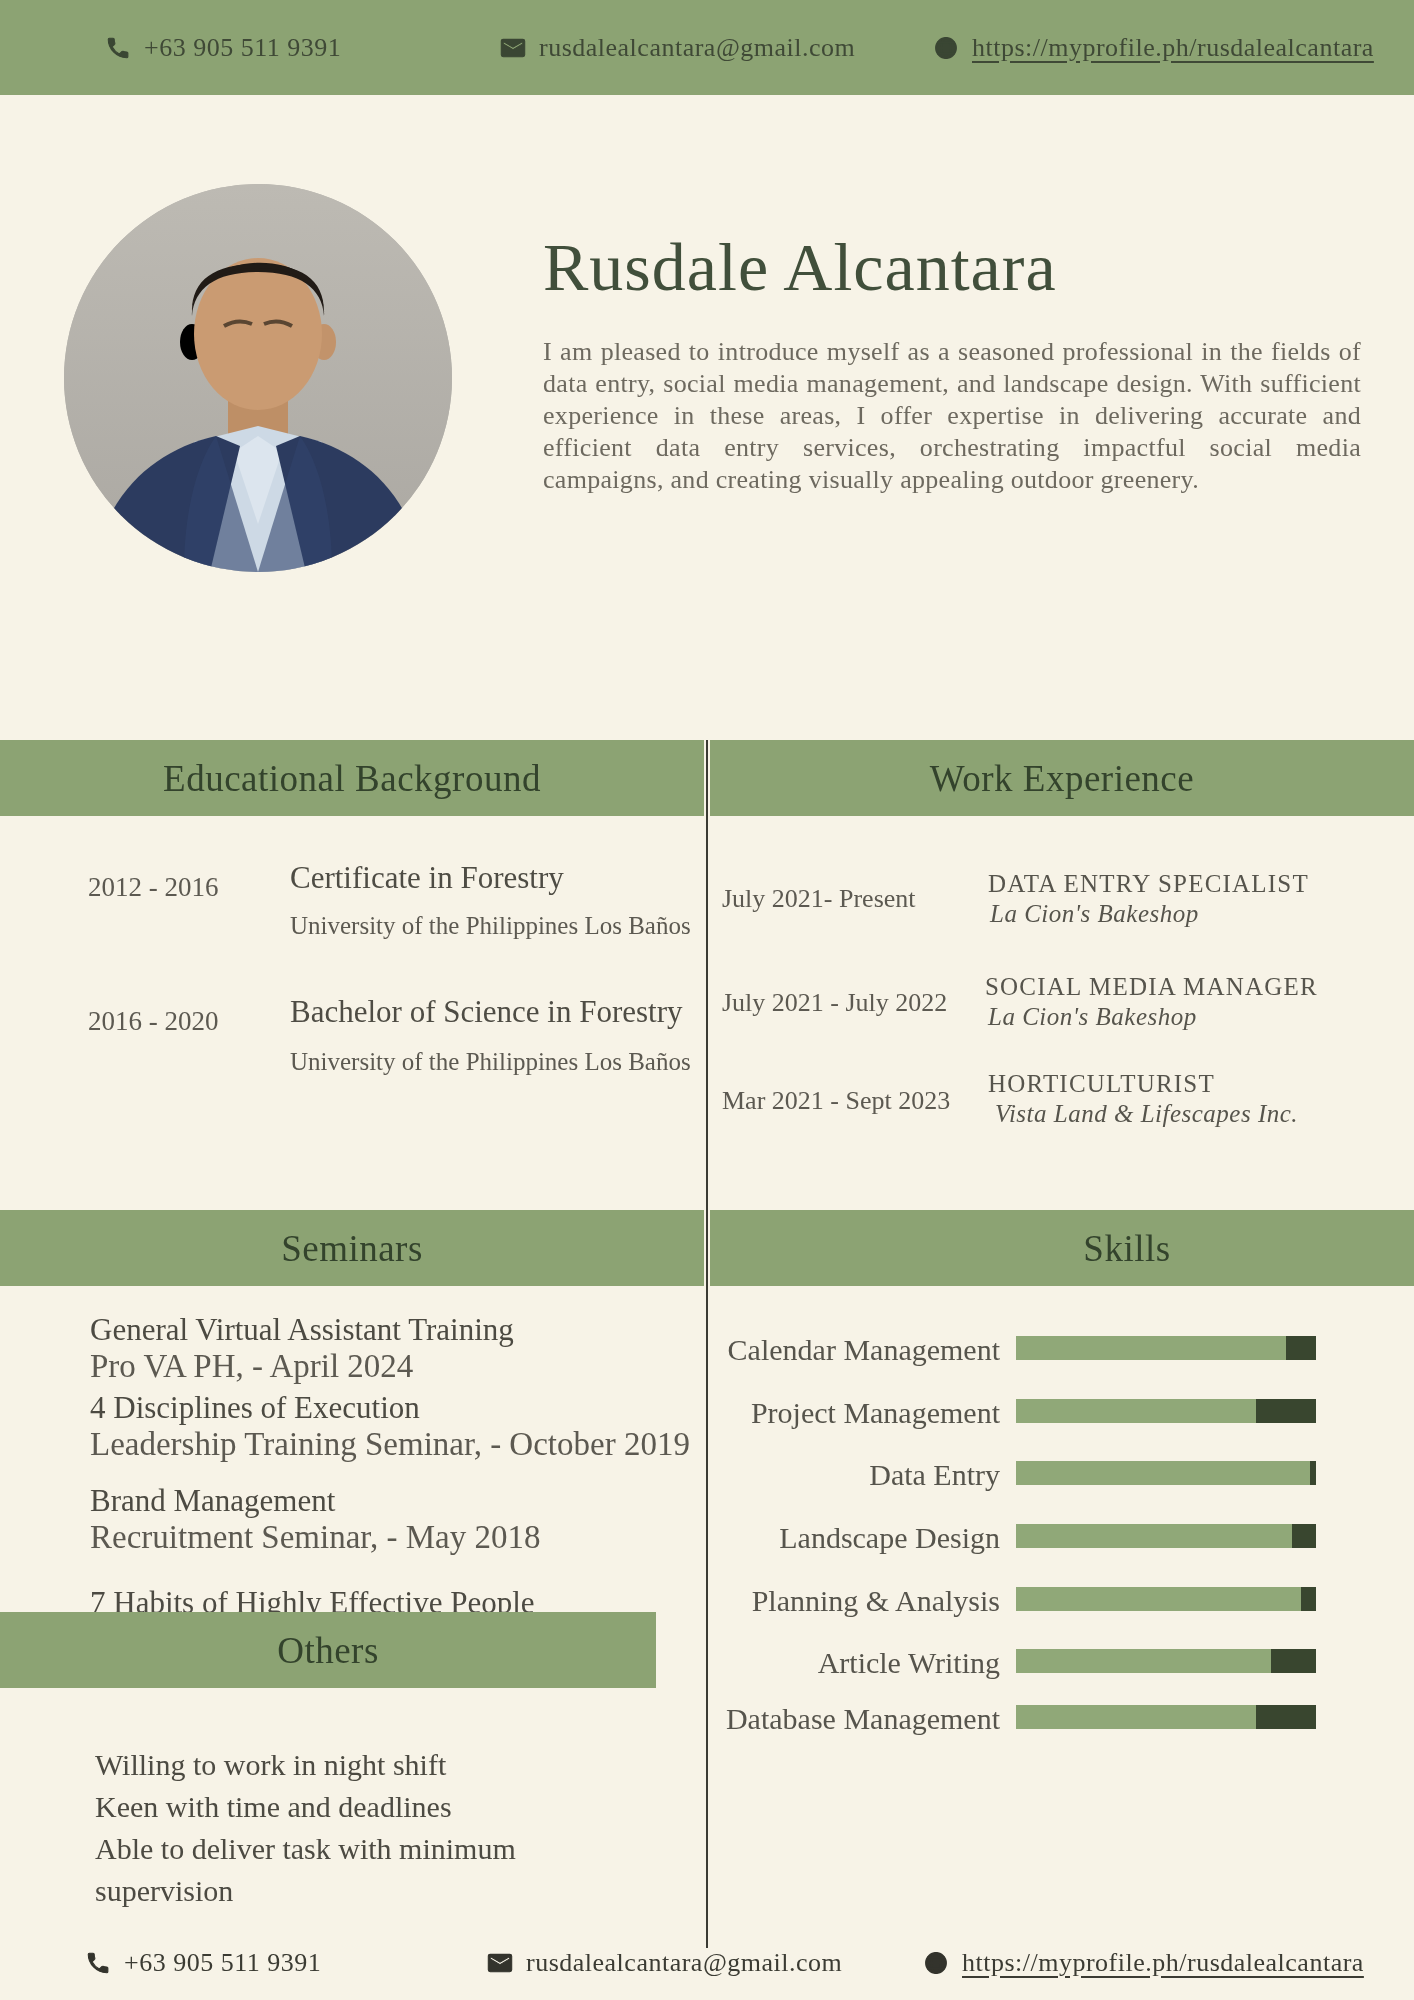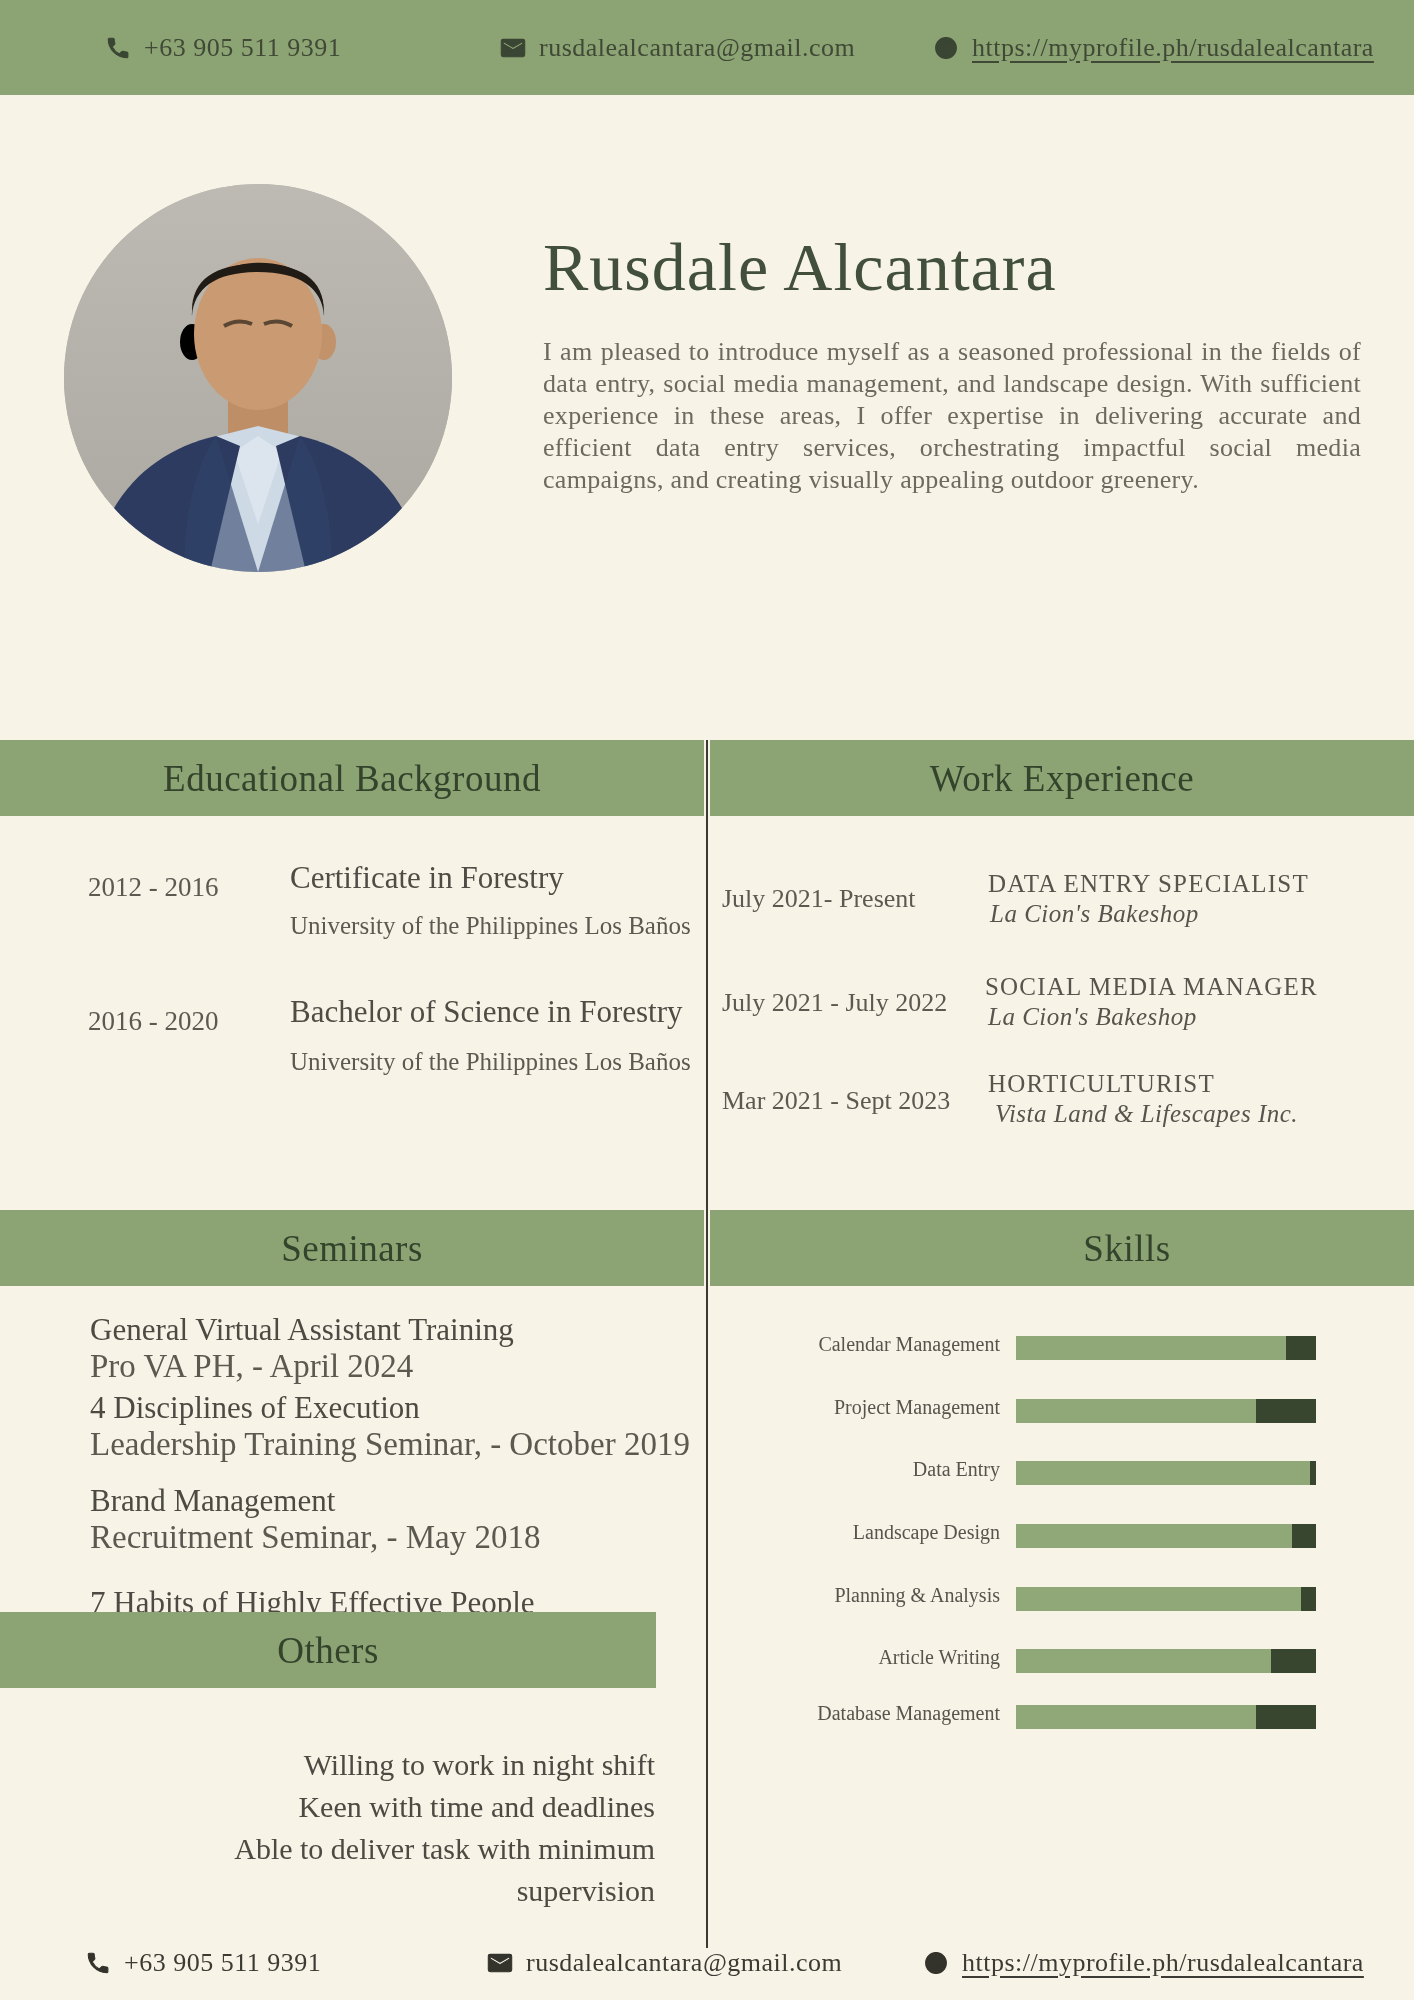--- a/index.html
+++ b/index.html
@@ -57,26 +57,26 @@
   .work-period{font-size:26px;color:#5C5951;}
   .work-role{font-size:25px;color:#56544C;letter-spacing:1.2px;}
   .work-company{font-size:25px;color:#56544C;font-style:italic;letter-spacing:.5px;}
 
   
   .sem-name{font-size:31px;color:#4C4A42;}
   .sem-detail{font-size:33px;color:#5C5951;}
 
   
   .skill-row{position:absolute;left:0;width:1414px;height:30px;}
-  .skill-label{position:absolute;left:540px;top:0;width:460px;text-align:right;font-size:20px;color:#56544C;}
+  .skill-label{position:absolute;left:540px;top:0;width:460px;text-align:right;font-size:30px;color:#56544C;}
   .skill-bar{position:absolute;left:1016px;top:3px;width:300px;height:24px;background:#39462F;}
   .skill-fill{height:100%;background:#90A878;}
 
   
-  .others-list{left:95px;top:1744px;width:560px;text-align:right;}
+  .others-list{left:95px;top:1744px;width:560px;}
   .others-item{font-size:30px;color:#4C4A42;line-height:42px;}
 </style>
 </head>
 <body>
 
 <div class="abs topbar">
   <div class="contact-item t1">
     <span class="icn">
       <svg viewBox="0 0 24 24">
           <path d="M6.6 10.8c1.5 2.9 3.8 5.2 6.7 6.7l2.2-2.2c.3-.3.7-.4 1-.2 1.1.4 2.3.6 3.6.6.6 0 1 .4 1 1V20c0 .6-.4 1-1 1C10.9 21 3 13.1 3 3.9 3 3.4 3.4 3 4 3h3.5c.6 0 1 .4 1 1 0 1.3.2 2.5.6 3.6.1.3 0 .7-.2 1l-2.3 2.2z"></path>

